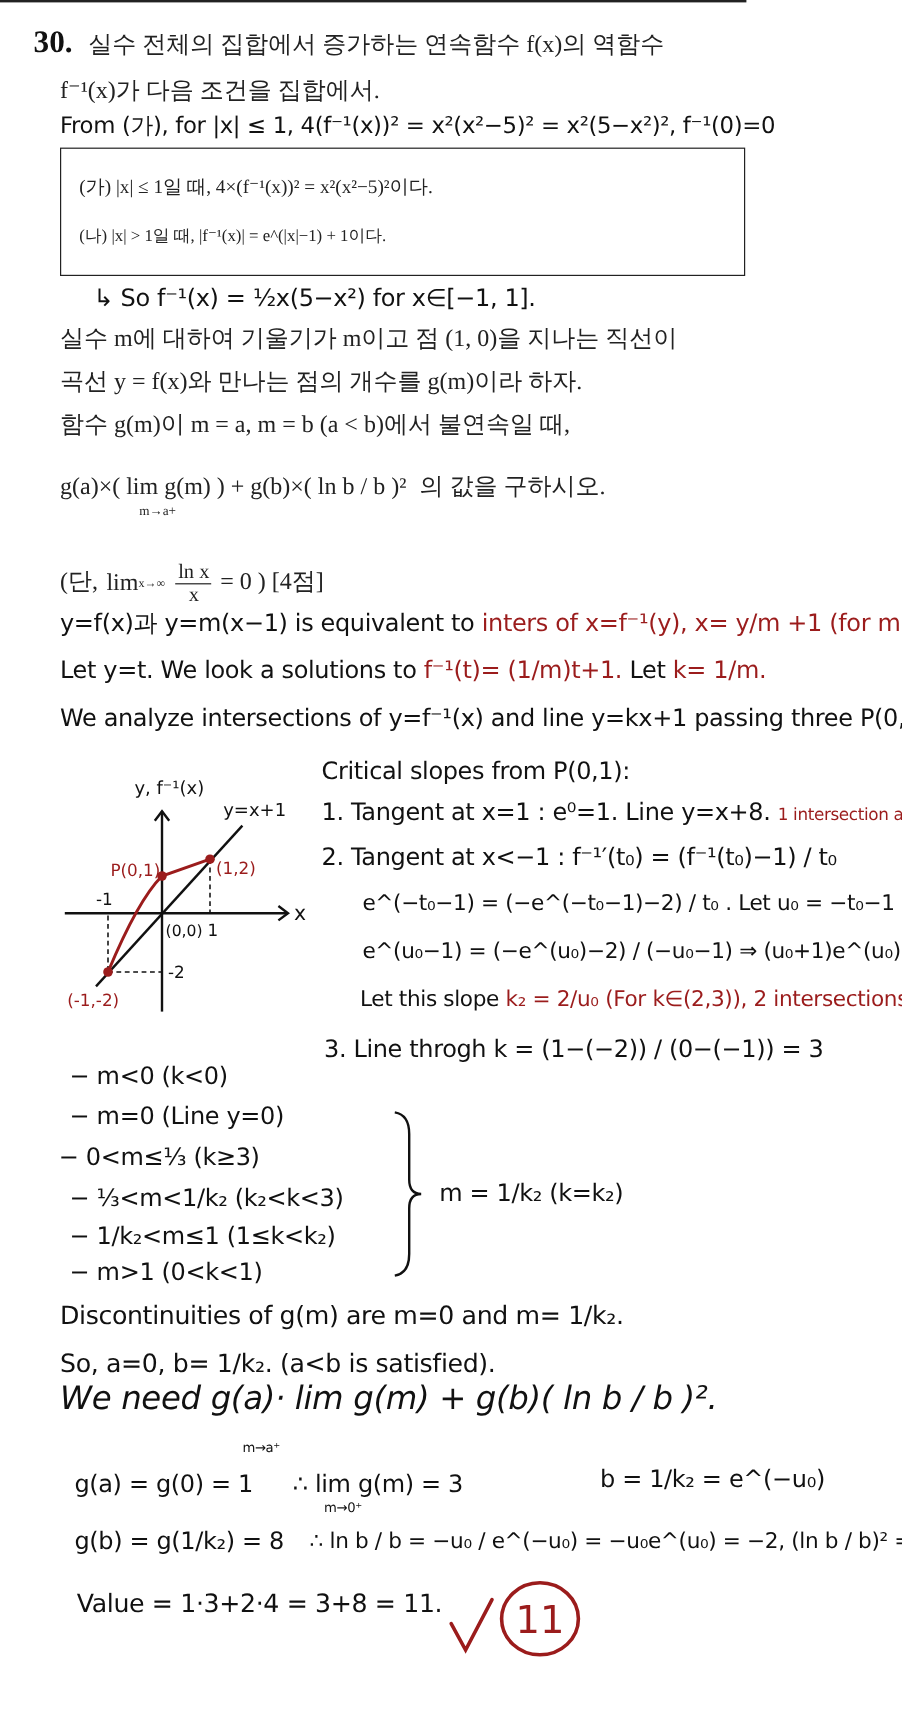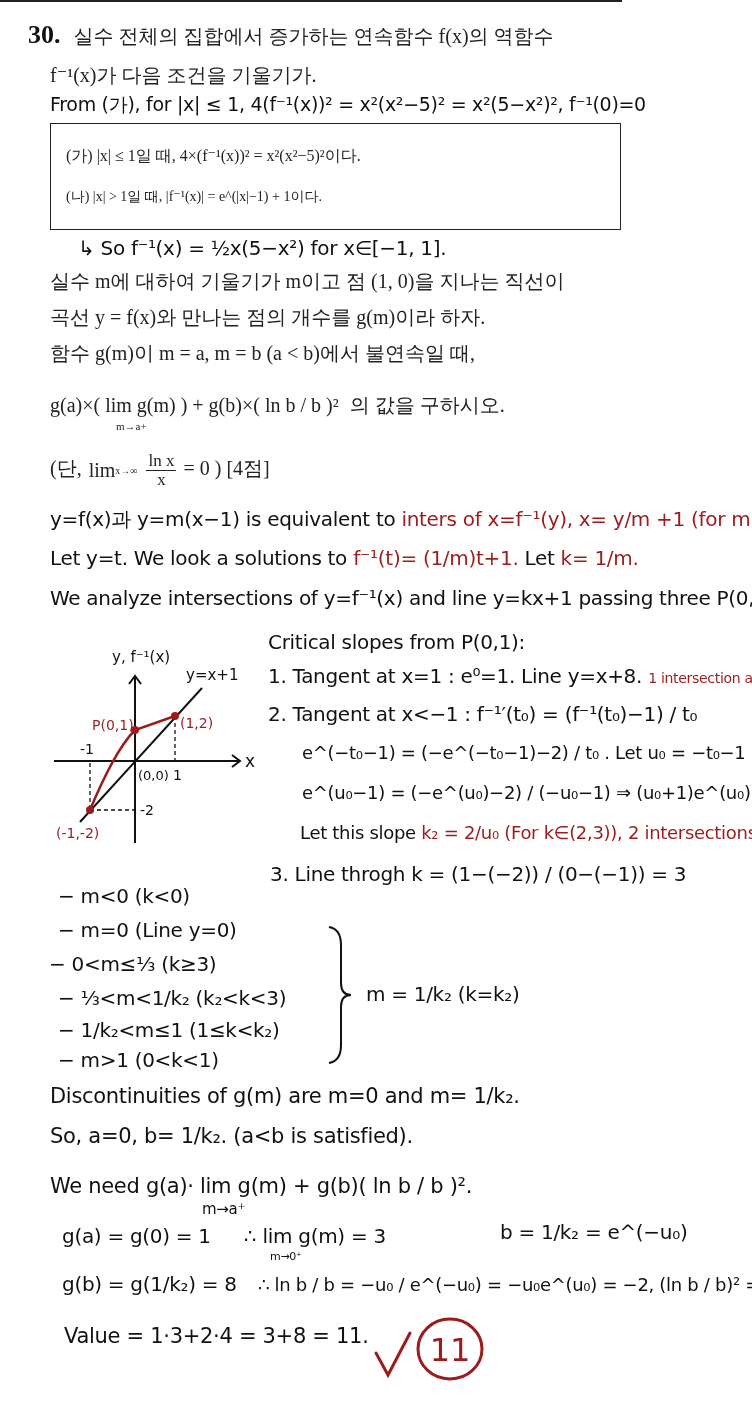--- a/index.html
+++ b/index.html
@@ -6,35 +6,35 @@
   body { width:752px; height:1424px; position:relative; overflow:hidden;
          font-family:"DejaVu Serif", serif; color:#111; }
   .topline { position:absolute; left:0; top:0; width:622px; height:2px; background:#222; }
   .abs { position:absolute; white-space:nowrap; }
   .print { font-family:"Liberation Serif", "DejaVu Serif", serif; font-size:20px; color:#222; }
   .hand { font-family:"DejaVu Sans", sans-serif; font-size:20px; color:#111; letter-spacing:-0.3px; }
   .handsm { font-size:18px; }
   .red { color:#9b1c1c; }
   .qnum { font-family:"Liberation Serif", serif; font-size:26px; font-weight:bold; }
   .cond-box { position:absolute; left:50px; top:123px; width:569px; height:105px; border:1.5px solid #222; }
-  .frac { display:inline-flex; flex-direction:column; align-items:center; vertical-align:middle; font-size:0.72em; line-height:1.05; margin:0 2px; }
+  .frac { display:inline-flex; flex-direction:column; align-items:center; vertical-align:middle; font-size:0.72em; line-height:1.05; margin:16px 2px; }
   .frac .num { border-bottom:1.3px solid currentColor; padding:0 2px; }
   .graph { position:absolute; left:40px; top:630px; }
   .answer { position:absolute; left:370px; top:1315px; }
 </style>
 </head>
 <body>
 
 <div class="topline"></div>
 
 <div class="abs" style="left:28px; top:20px;">
   <span class="qnum">30.</span>
   <span class="print" style="margin-left:8px;">실수 전체의 집합에서 증가하는 연속함수 f(x)의 역함수</span>
 </div>
-<div class="abs print" style="left:50px; top:62px;">f⁻¹(x)가 다음 조건을 기울기가.</div>
+<div class="abs print" style="left:50px; top:62px;">f⁻¹(x)가 다음 조건을 집합에서.</div>
 <div class="abs hand" style="left:50px; top:92px; font-size:19px;">From (가), for |x| ≤ 1,  4(f⁻¹(x))² = x²(x²−5)² = x²(5−x²)²,  f⁻¹(0)=0</div>
 
 <div class="cond-box"></div>
 <div class="abs print" style="left:66px; top:146px; font-size:16px;">(가)  |x| ≤ 1일 때, 4×(f⁻¹(x))² = x²(x²−5)²이다.</div>
 <div class="abs print" style="left:66px; top:188px; font-size:14px;">(나)  |x| &gt; 1일 때, |f⁻¹(x)| = e^(|x|−1) + 1이다.</div>
 
 <div class="abs hand" style="left:78px; top:236px;">↳ So  f⁻¹(x) = ½x(5−x²)  for  x∈[−1, 1].</div>
 
 <div class="abs print" style="left:50px; top:268px;">실수 m에 대하여 기울기가 m이고 점 (1, 0)을 지나는 직선이</div>
 <div class="abs print" style="left:50px; top:304px;">곡선 y = f(x)와 만나는 점의 개수를 g(m)이라 하자.</div>
@@ -121,22 +121,22 @@
 <div class="abs hand" style="left:58px; top:1018px;">− 1/k₂&lt;m≤1  (1≤k&lt;k₂)</div>
 <div class="abs hand" style="left:58px; top:1048px;">− m&gt;1  (0&lt;k&lt;1)</div>
 
 <svg class="abs" style="left:325px; top:925px;" width="30" height="140" viewBox="0 0 30 140">
   <path d="M4,2 Q16,4 16,20 L16,58 Q16,70 26,70 Q16,70 16,82 L16,120 Q16,136 4,138" fill="none" stroke="#111" stroke-width="2"></path>
 </svg>
 <div class="abs hand" style="left:366px; top:982px;">m = 1/k₂  (k=k₂)</div>
 
 <div class="abs hand" style="left:50px; top:1084px; font-size:21px;">Discontinuities of g(m) are m=0 and m= 1/k₂.</div>
 <div class="abs hand" style="left:50px; top:1124px; font-size:21px;">So,   a=0,  b= 1/k₂.  (a&lt;b is satisfied).</div>
-<div class="abs hand" style="left:50px; top:1174px; font-size:21px;">We need  g(a)· lim g(m) + g(b)( ln b / b )².</div>
-<div class="abs hand" style="left:202px; top:1200px; font-size:15px;">m→a⁺</div>
+<div class="abs hand" style="left:50px; top:1150px; font-size:27px;font-style:italic;">We need  g(a)· lim g(m) + g(b)( ln b / b )².</div>
+<div class="abs hand" style="left:202px; top:1200px; font-size:11px;">m→a⁺</div>
 
 <div class="abs hand" style="left:62px; top:1224px;">g(a) = g(0) = 1</div>
 <div class="abs hand" style="left:244px; top:1224px;">∴ lim g(m) = 3</div>
 <div class="abs hand" style="left:270px; top:1250px; font-size:11px;">m→0⁺</div>
 <div class="abs hand" style="left:500px; top:1220px;">b = 1/k₂ = e^(−u₀)</div>
 
 <div class="abs hand" style="left:62px; top:1272px;">g(b) = g(1/k₂) = 8</div>
 <div class="abs hand handsm" style="left:258px; top:1274px;">∴ ln b / b = −u₀ / e^(−u₀) = −u₀e^(u₀) = −2, (ln b / b)² = 4</div>
 
 <div class="abs hand" style="left:64px; top:1324px; font-size:21px;">Value = 1·3+2·4 = 3+8 = 11.</div>

